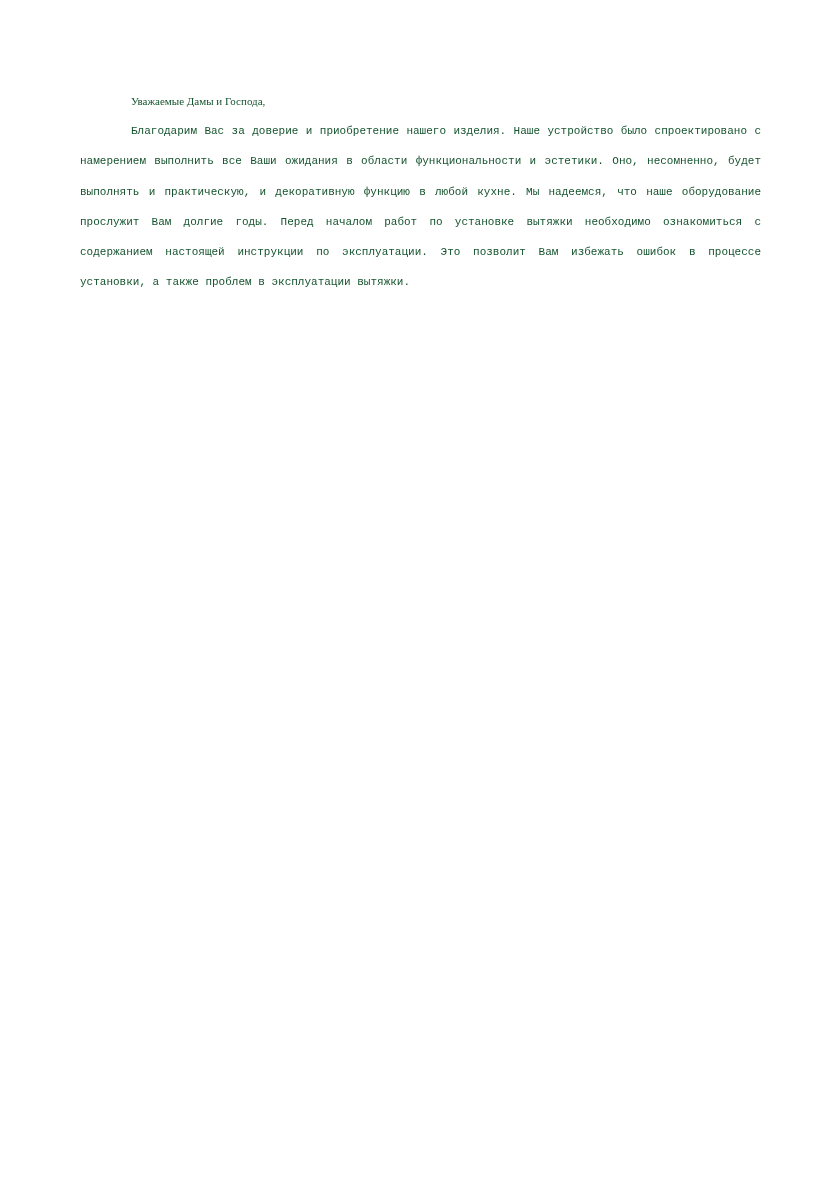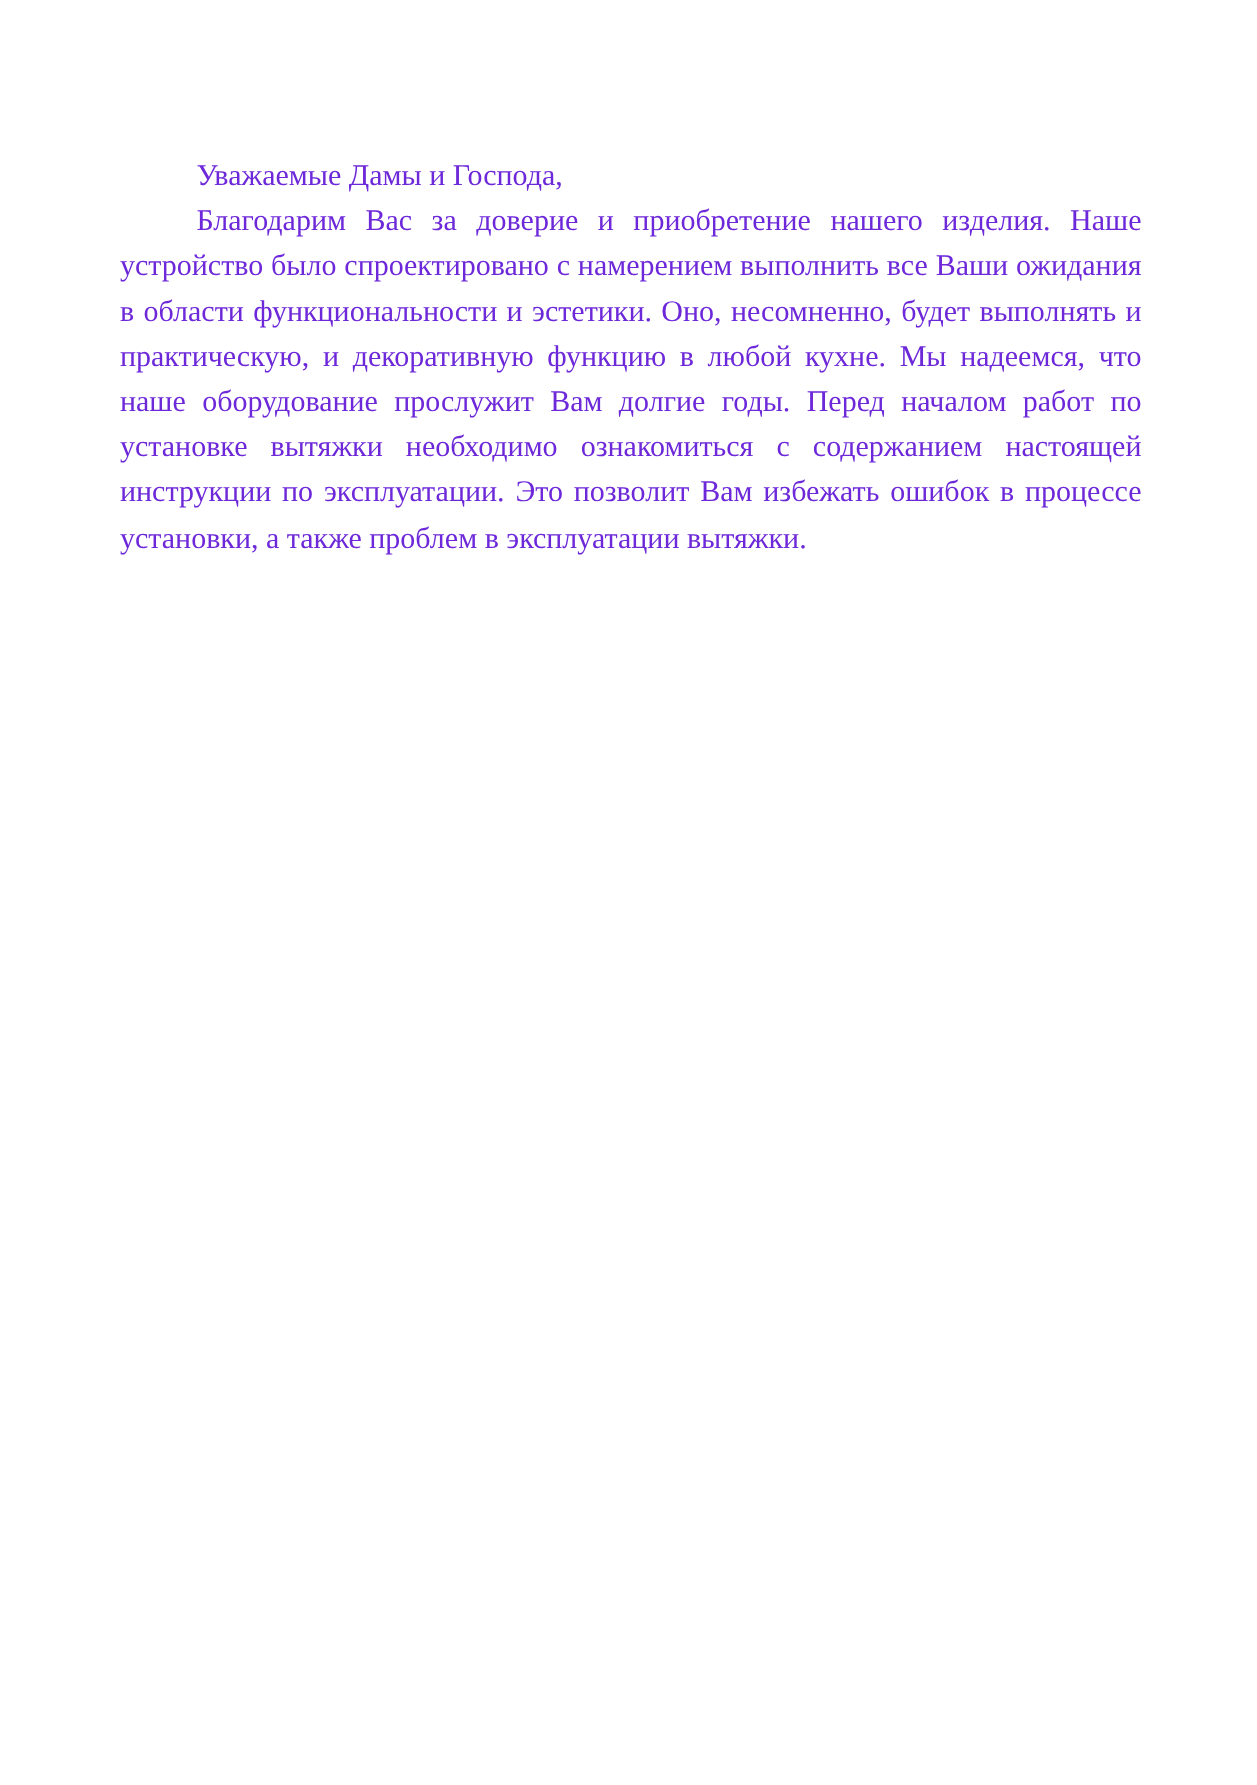--- a/index.html
+++ b/index.html
@@ -12,29 +12,29 @@
       height: 1190px;
       position: relative;
       overflow: hidden;
     }
     .page {
       position: absolute;
       left: 80px;
       top: 86px;
       width: 681px;
       font-family: "Liberation Serif", serif;
-      font-size: 20px;
+      font-size: 11px;
       line-height: 30.2px;
-      color: #6d28d9;
-      margin-top: 16px;
+      color: #14532d;
     }
     .para {
       margin: 0;
       text-indent: 51px;
       text-align: justify;
+      font-family: Liberation Mono, monospace;
     }
     .greeting {
       margin: 0;
       text-indent: 51px;
     }
   </style>
 </head>
 <body>
 
 <div class="page">

